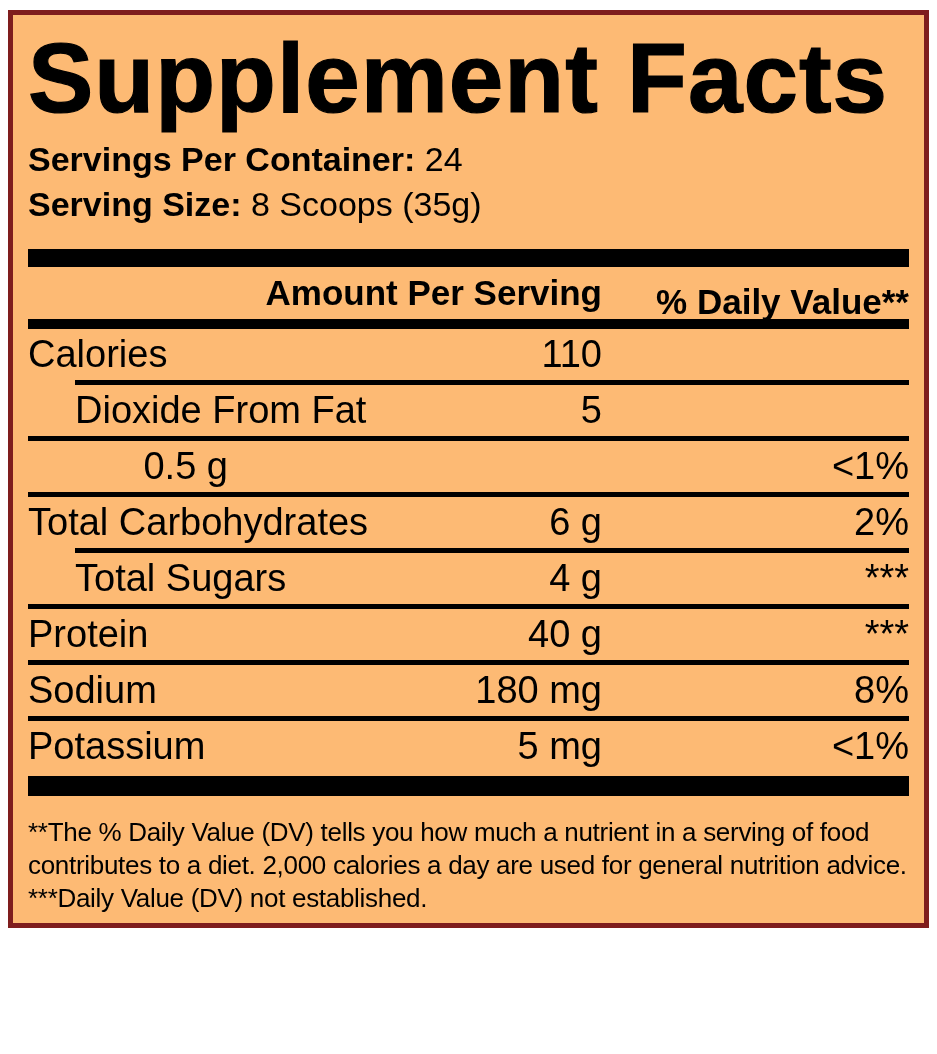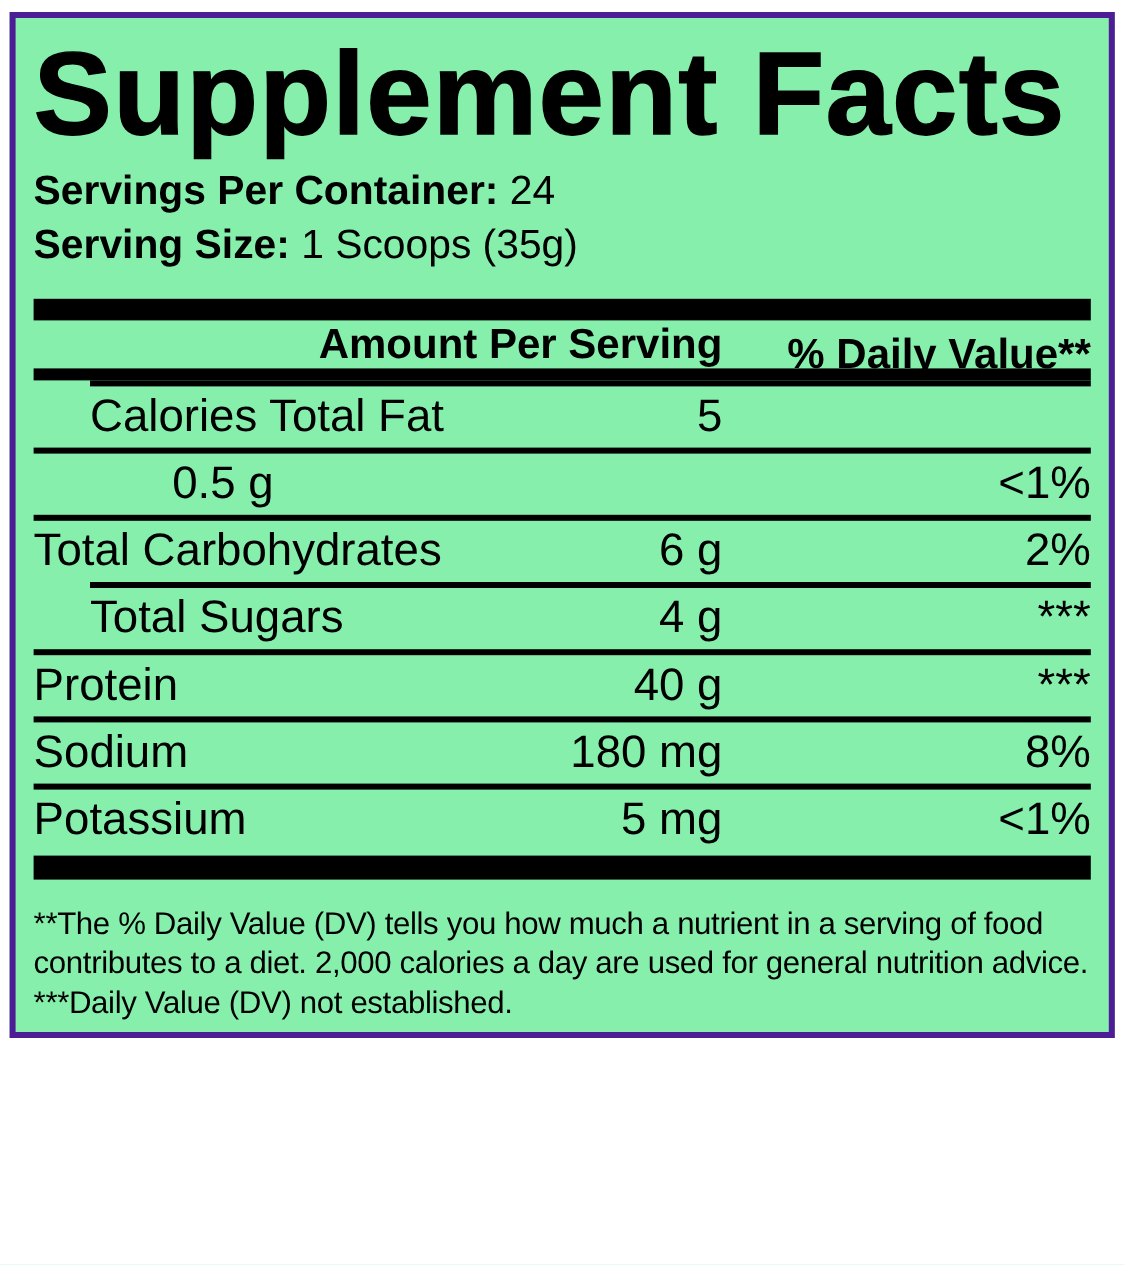--- a/index.html
+++ b/index.html
@@ -9,23 +9,23 @@
   body {
     width: 937px;
     height: 1054px;
     background: #ffffff;
     color: #000000;
     font-family: "Liberation Sans", sans-serif;
     overflow: hidden;
   }
   .label-box {
     margin: 10px 8px 0 8px;
-    border: 5px solid #4c1d95;
+    border: 5px solid #7f1d1d;
     padding: 0 15px 8px 15px;
-    background: #86efac;
+    background: #fdba74;
   }
   .title {
     font-size: 98px;
     line-height: 1.0;
     font-weight: bold;
     letter-spacing: 1px;
     margin: 14px 0 0 0;
     -webkit-text-stroke: 1.2px #000;
     white-space: nowrap;
   }
@@ -44,21 +44,21 @@
     height: 18px;
     margin-top: 22px;
   }
   .bar-bottom {
     height: 20px;
     margin-top: 4px;
   }
   .thead {
     display: flex;
     align-items: center;
-    height: 40px;
+    height: 52px;
     font-weight: bold;
     font-size: 35px;
   }
   .thead .h-amt {
     width: 574px;
     text-align: right;
   }
   .thead .h-dv {
     flex: 1;
     text-align: right;
@@ -107,36 +107,41 @@
 
     <h1 class="title">Supplement Facts</h1>
 
     <div class="serving-block">
       <div class="serving-line">
         <b>Servings Per Container:</b>
         <span>24</span>
       </div>
       <div class="serving-line">
         <b>Serving Size:</b>
-        <span>1 Scoops (35g)</span>
+        <span>8 Scoops (35g)</span>
       </div>
     </div>
 
     <div class="bar bar-top"></div>
 
     <div class="thead">
       <div class="h-amt">Amount Per Serving</div>
       <div class="h-dv">% Daily Value**</div>
     </div>
     <div class="sep-heavy"></div>
 
     <div id="nutrient-rows">
+        <div class="row">
+        <div class="c-name">Calories</div>
+        <div class="c-amt">110</div>
+        <div class="c-dv"></div>
+      </div>
         <div class="sep indented"></div>
         <div class="row indent">
-        <div class="c-name">Calories Total Fat</div>
+        <div class="c-name">Dioxide From Fat</div>
         <div class="c-amt">5</div>
         <div class="c-dv"></div>
       </div>
         <div class="sep"></div>
         <div class="row">
         <div class="c-amt">0.5 g</div>
         <div class="c-dv">&lt;1%</div>
       </div>
         <div class="sep"></div>
         <div class="row">

